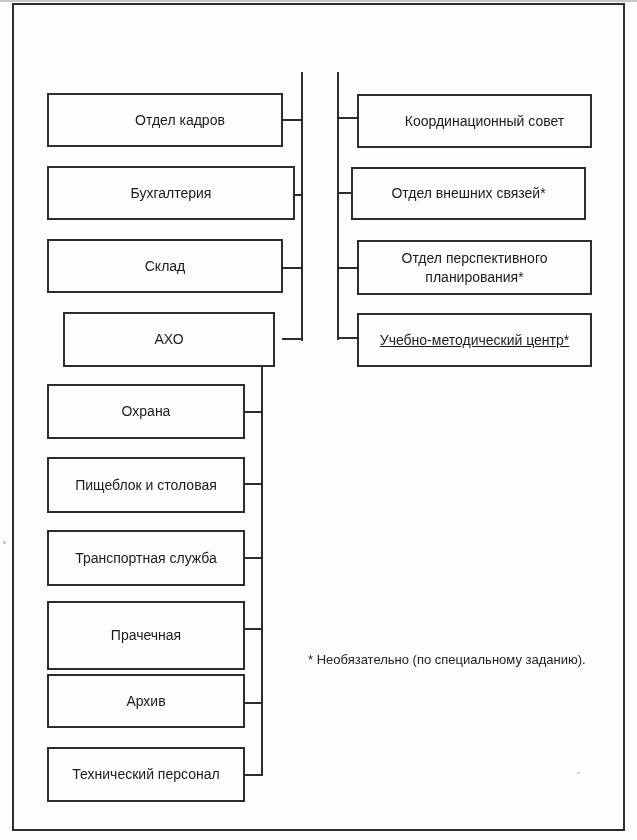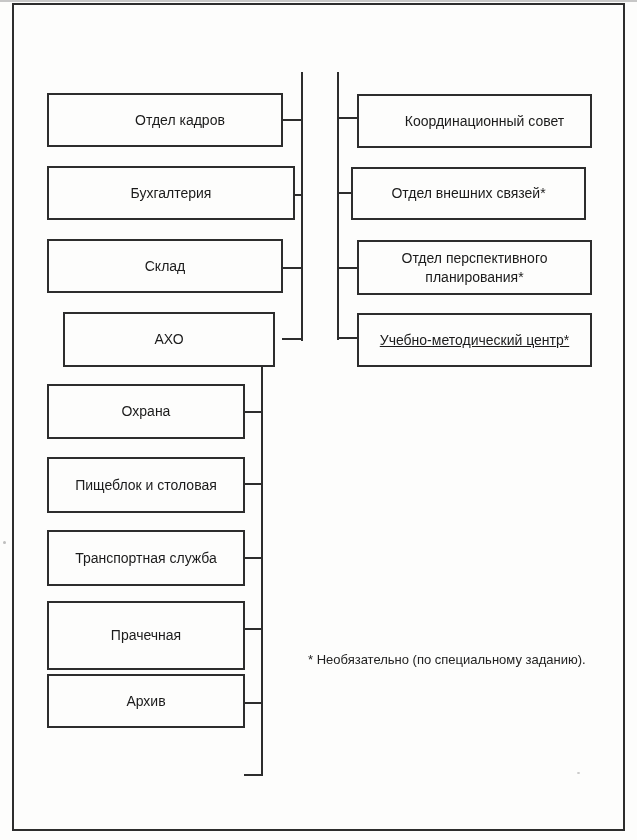--- a/index.html
+++ b/index.html
@@ -113,18 +113,19 @@
   <div class="node r1">Координационный совет</div>
   <div class="node r2">Отдел внешних связей*</div>
   <div class="node r3">Отдел перспективного планирования*</div>
   <div class="node r4">Учебно-методический центр*</div>
 
   <div class="node s1">Охрана</div>
   <div class="node s2">Пищеблок и столовая</div>
   <div class="node s3">Транспортная служба</div>
   <div class="node s4">Прачечная</div>
   <div class="node s5">Архив</div>
+  <div class="node s6">Технический персонал</div>
 
   <div class="footnote">* Необязательно (по специальному заданию).</div>
 
   <div class="artifact a1"></div>
   <div class="artifact a2"></div>
 </div>
 
 </body></html>

